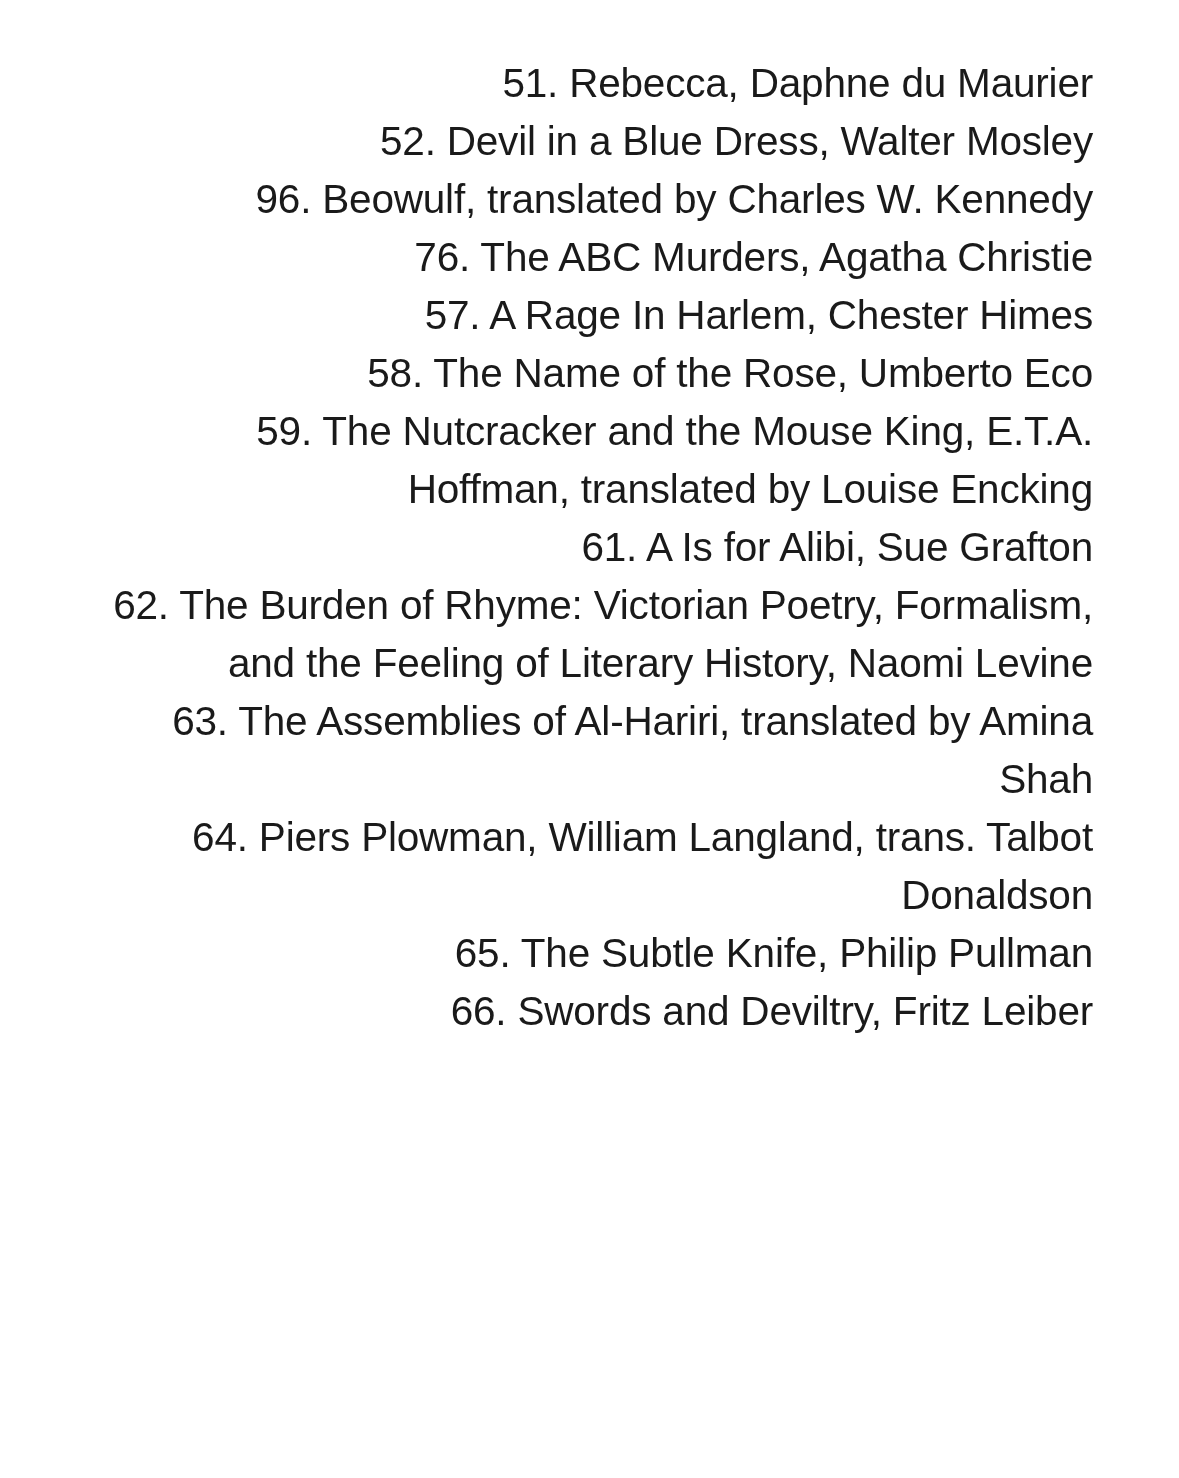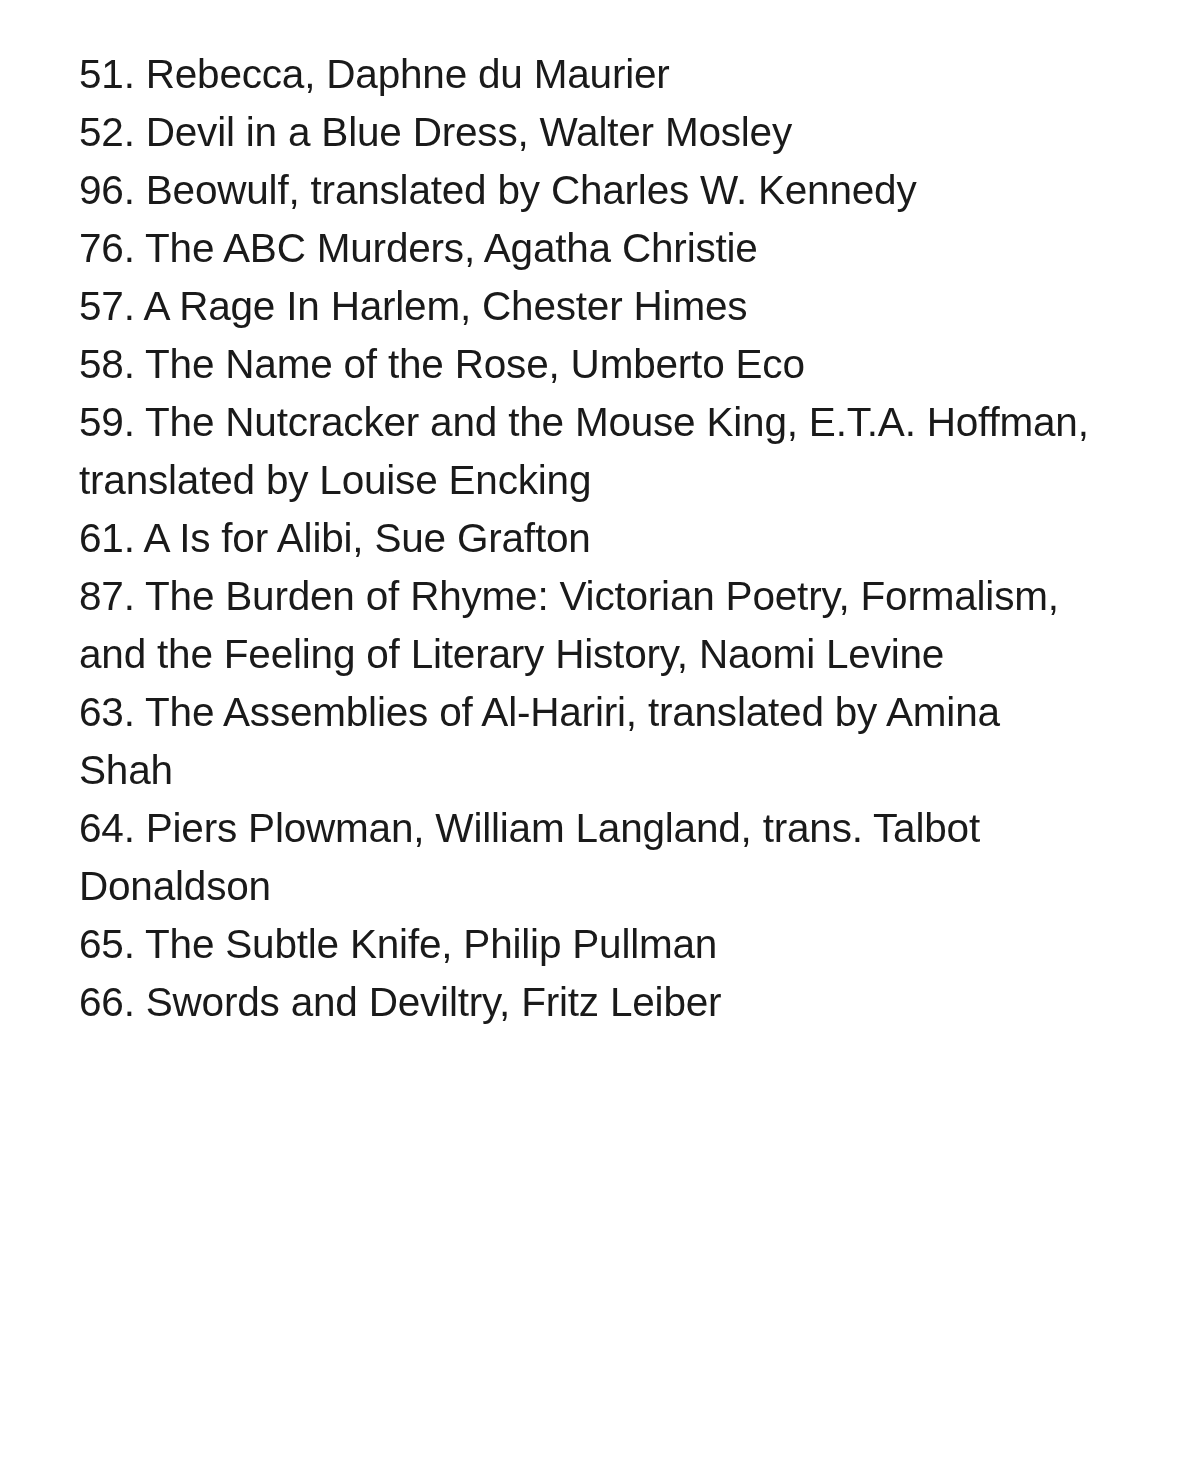--- a/index.html
+++ b/index.html
@@ -16,22 +16,23 @@
   }
   .page {
     box-sizing: border-box;
     width: 1179px;
     height: 1478px;
     padding: 38px 70px 0 72px;
     background: #ffffff;
   }
   .booklist {
     list-style: none;
-    margin: 7px;
+    margin: 16px;
     padding: 0;
+    text-align: right;
   }
   .book-entry {
     font-size: 40.5px;
     line-height: 58px;
     letter-spacing: -0.2px;
     color: #1a1a1a;
     white-space: pre-wrap;
     word-break: normal;
     text-indent: 0;
   }
@@ -42,19 +43,19 @@
 <div class="page">
   <ul class="booklist">
     <li class="book-entry">51. Rebecca, Daphne du Maurier</li>
     <li class="book-entry">52. Devil in a Blue Dress, Walter Mosley</li>
     <li class="book-entry">96. Beowulf, translated by Charles W. Kennedy</li>
     <li class="book-entry">76. The ABC Murders, Agatha Christie</li>
     <li class="book-entry">57. A Rage In Harlem, Chester Himes</li>
     <li class="book-entry">58. The Name of the Rose, Umberto Eco</li>
     <li class="book-entry">59. The Nutcracker and the Mouse King, E.T.A. Hoffman, translated by Louise Encking</li>
     <li class="book-entry">61. A Is for Alibi, Sue Grafton</li>
-    <li class="book-entry">87. The Burden of Rhyme: Victorian Poetry, Formalism, and the Feeling of Literary History, Naomi Levine</li>
+    <li class="book-entry">62. The Burden of Rhyme: Victorian Poetry, Formalism, and the Feeling of Literary History, Naomi Levine</li>
     <li class="book-entry">63. The Assemblies of Al-Hariri, translated by Amina Shah</li>
     <li class="book-entry">64. Piers Plowman, William Langland, trans. Talbot Donaldson</li>
     <li class="book-entry">65. The Subtle Knife, Philip Pullman</li>
     <li class="book-entry">66. Swords and Deviltry, Fritz Leiber</li>
   </ul>
 </div>
 
 </body></html>

